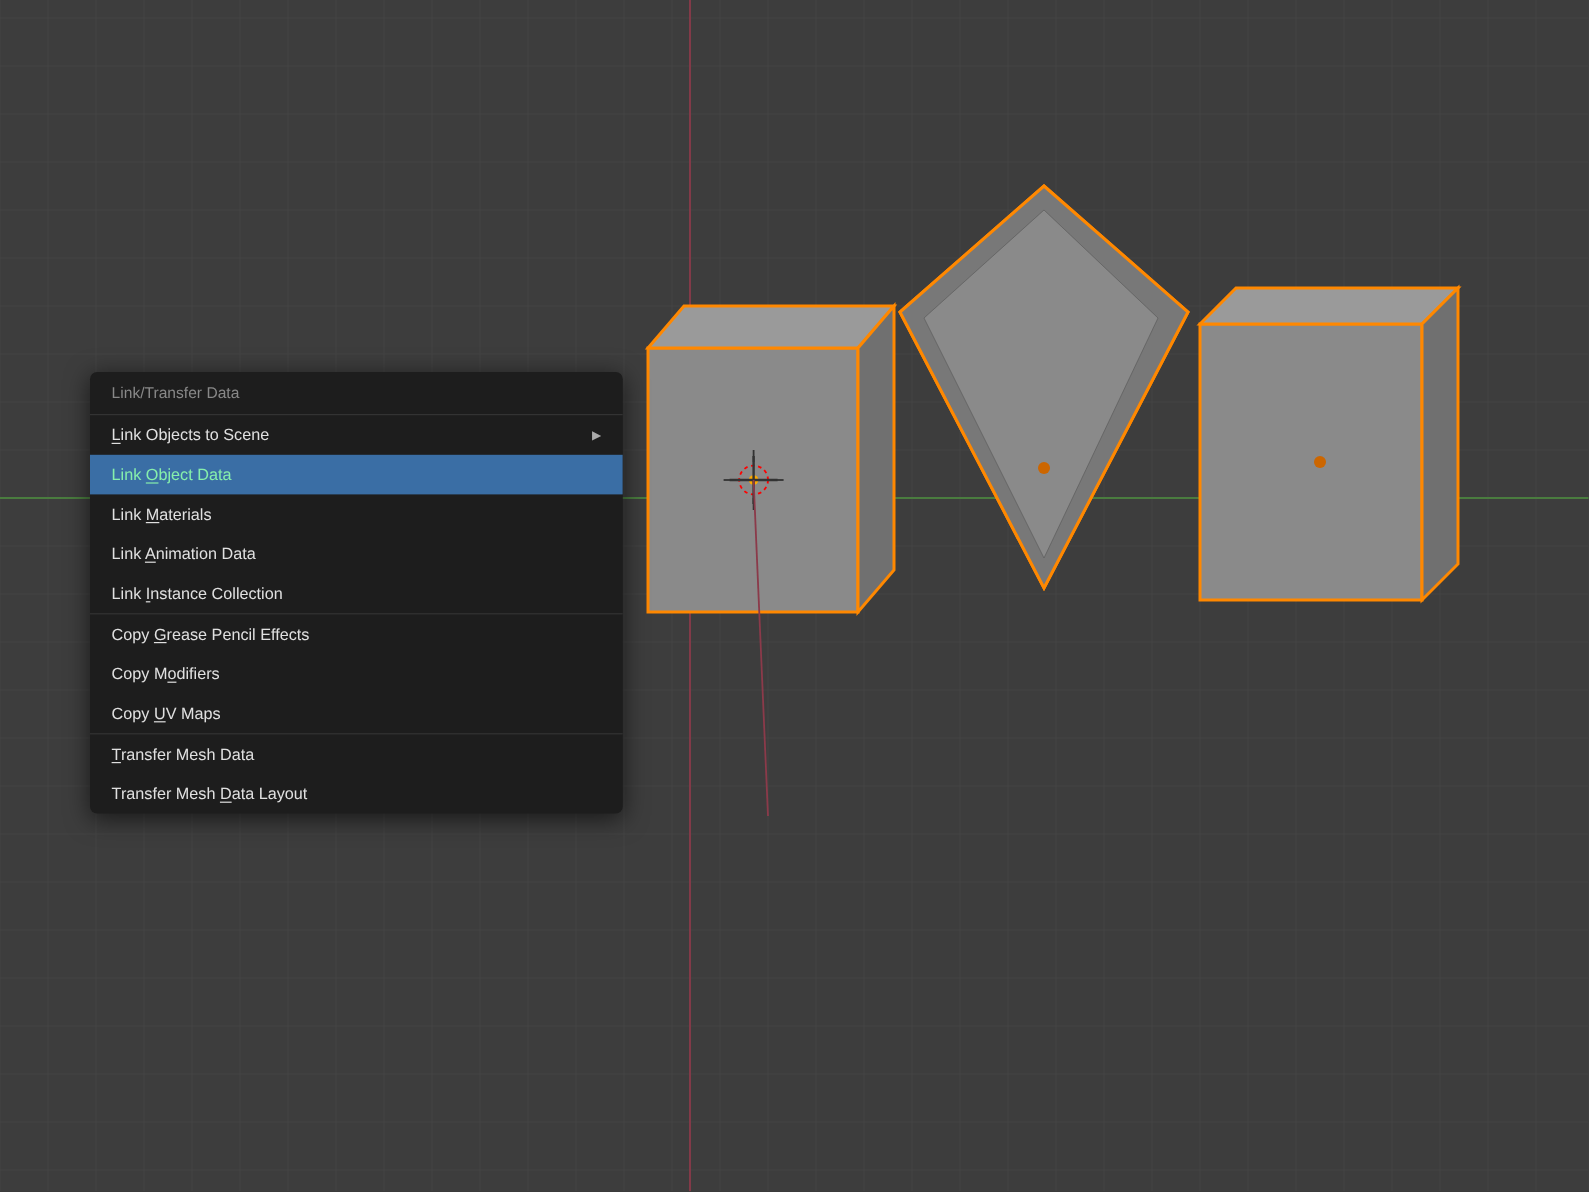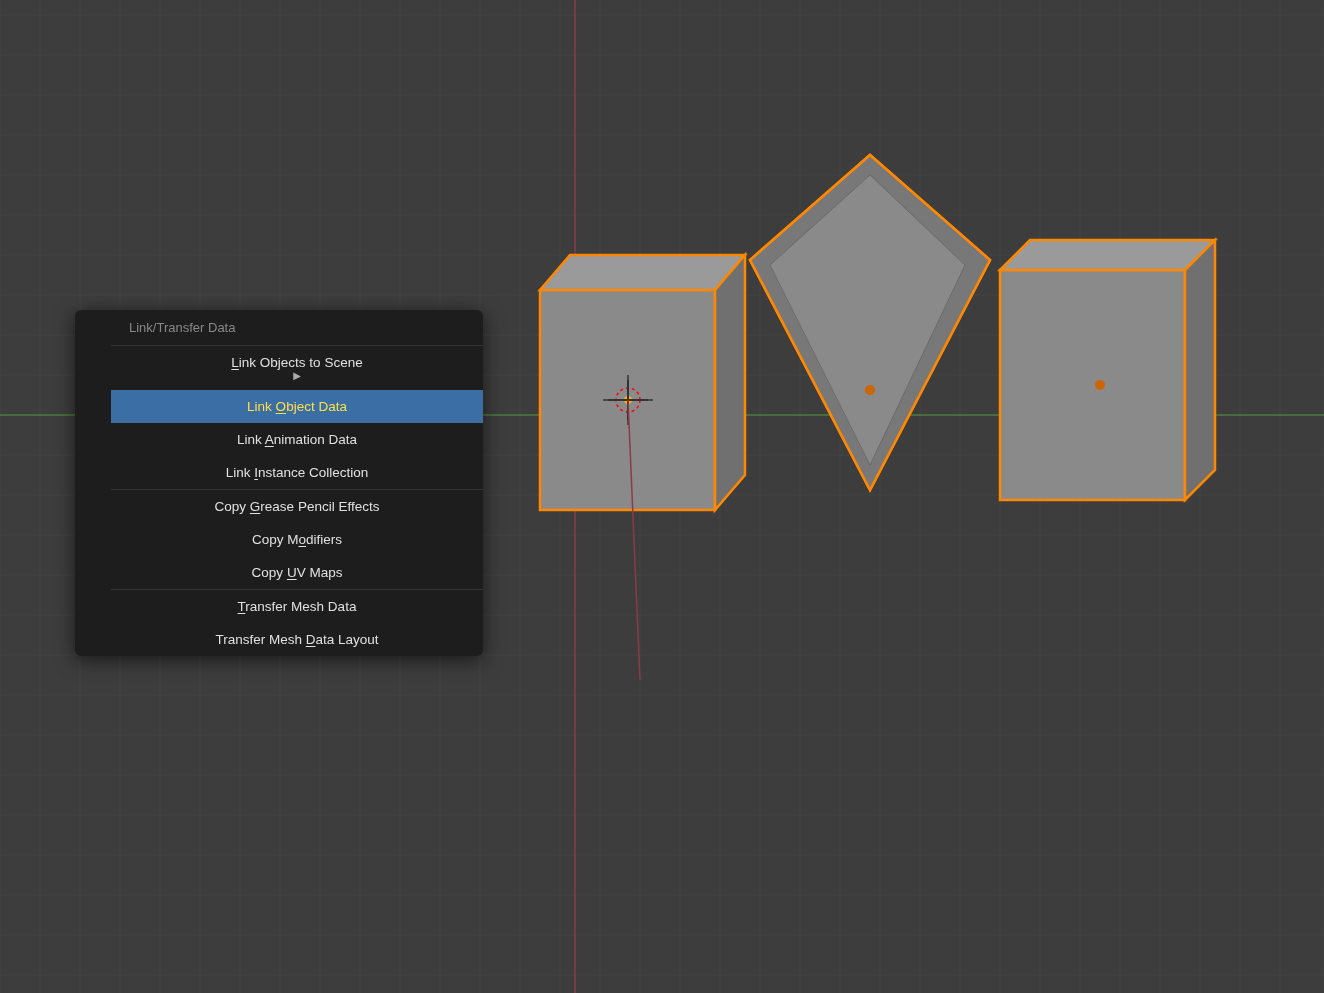--- a/index.html
+++ b/index.html
@@ -27,27 +27,26 @@
       inset: 0;
       width: 100%;
       height: 100%;
     }
 
     
     .context-menu {
       position: absolute;
       left: 75px;
       top: 310px;
-      width: 408px;
+      width: 444px;
       background: #1d1d1d;
       border-radius: 6px;
       overflow: hidden;
       box-shadow: 0 4px 20px rgba(0,0,0,0.6);
       z-index: 100;
-      padding-left: 36px;
     }
 
     .menu-header {
       padding: 10px 18px 10px 18px;
       color: #888;
       font-size: 13px;
       border-bottom: 1px solid #333;
     }
 
     .menu-section {
@@ -60,26 +59,25 @@
 
     .menu-item {
       display: flex;
       align-items: center;
       justify-content: space-between;
       padding: 9px 18px;
       color: #e0e0e0;
       font-size: 13.5px;
       cursor: pointer;
       position: relative;
-      flex-direction: column;
     }
 
     .menu-item.active {
       background: #3a6ea5;
-      color: #fde047;
+      color: #86efac;
     }
 
     .menu-item .arrow {
       color: #aaa;
       font-size: 10px;
     }
 
     .menu-item .label {
       flex: 1;
     }
@@ -215,20 +213,23 @@
 
     <div class="menu-item">
       <span class="label"><span class="ul">L</span>ink Objects to Scene</span>
       <span class="arrow">▶</span>
     </div>
 
     <div class="menu-item active">
       <span class="label">Link <span class="ul">O</span>bject Data</span>
     </div>
 
+    <div class="menu-item">
+      <span class="label">Link <span class="ul">M</span>aterials</span>
+    </div>
 
     <div class="menu-item">
       <span class="label">Link <span class="ul">A</span>nimation Data</span>
     </div>
 
 
     <div class="menu-item">
       <span class="label">Link <span class="ul">I</span>nstance Collection</span>
     </div>
 

